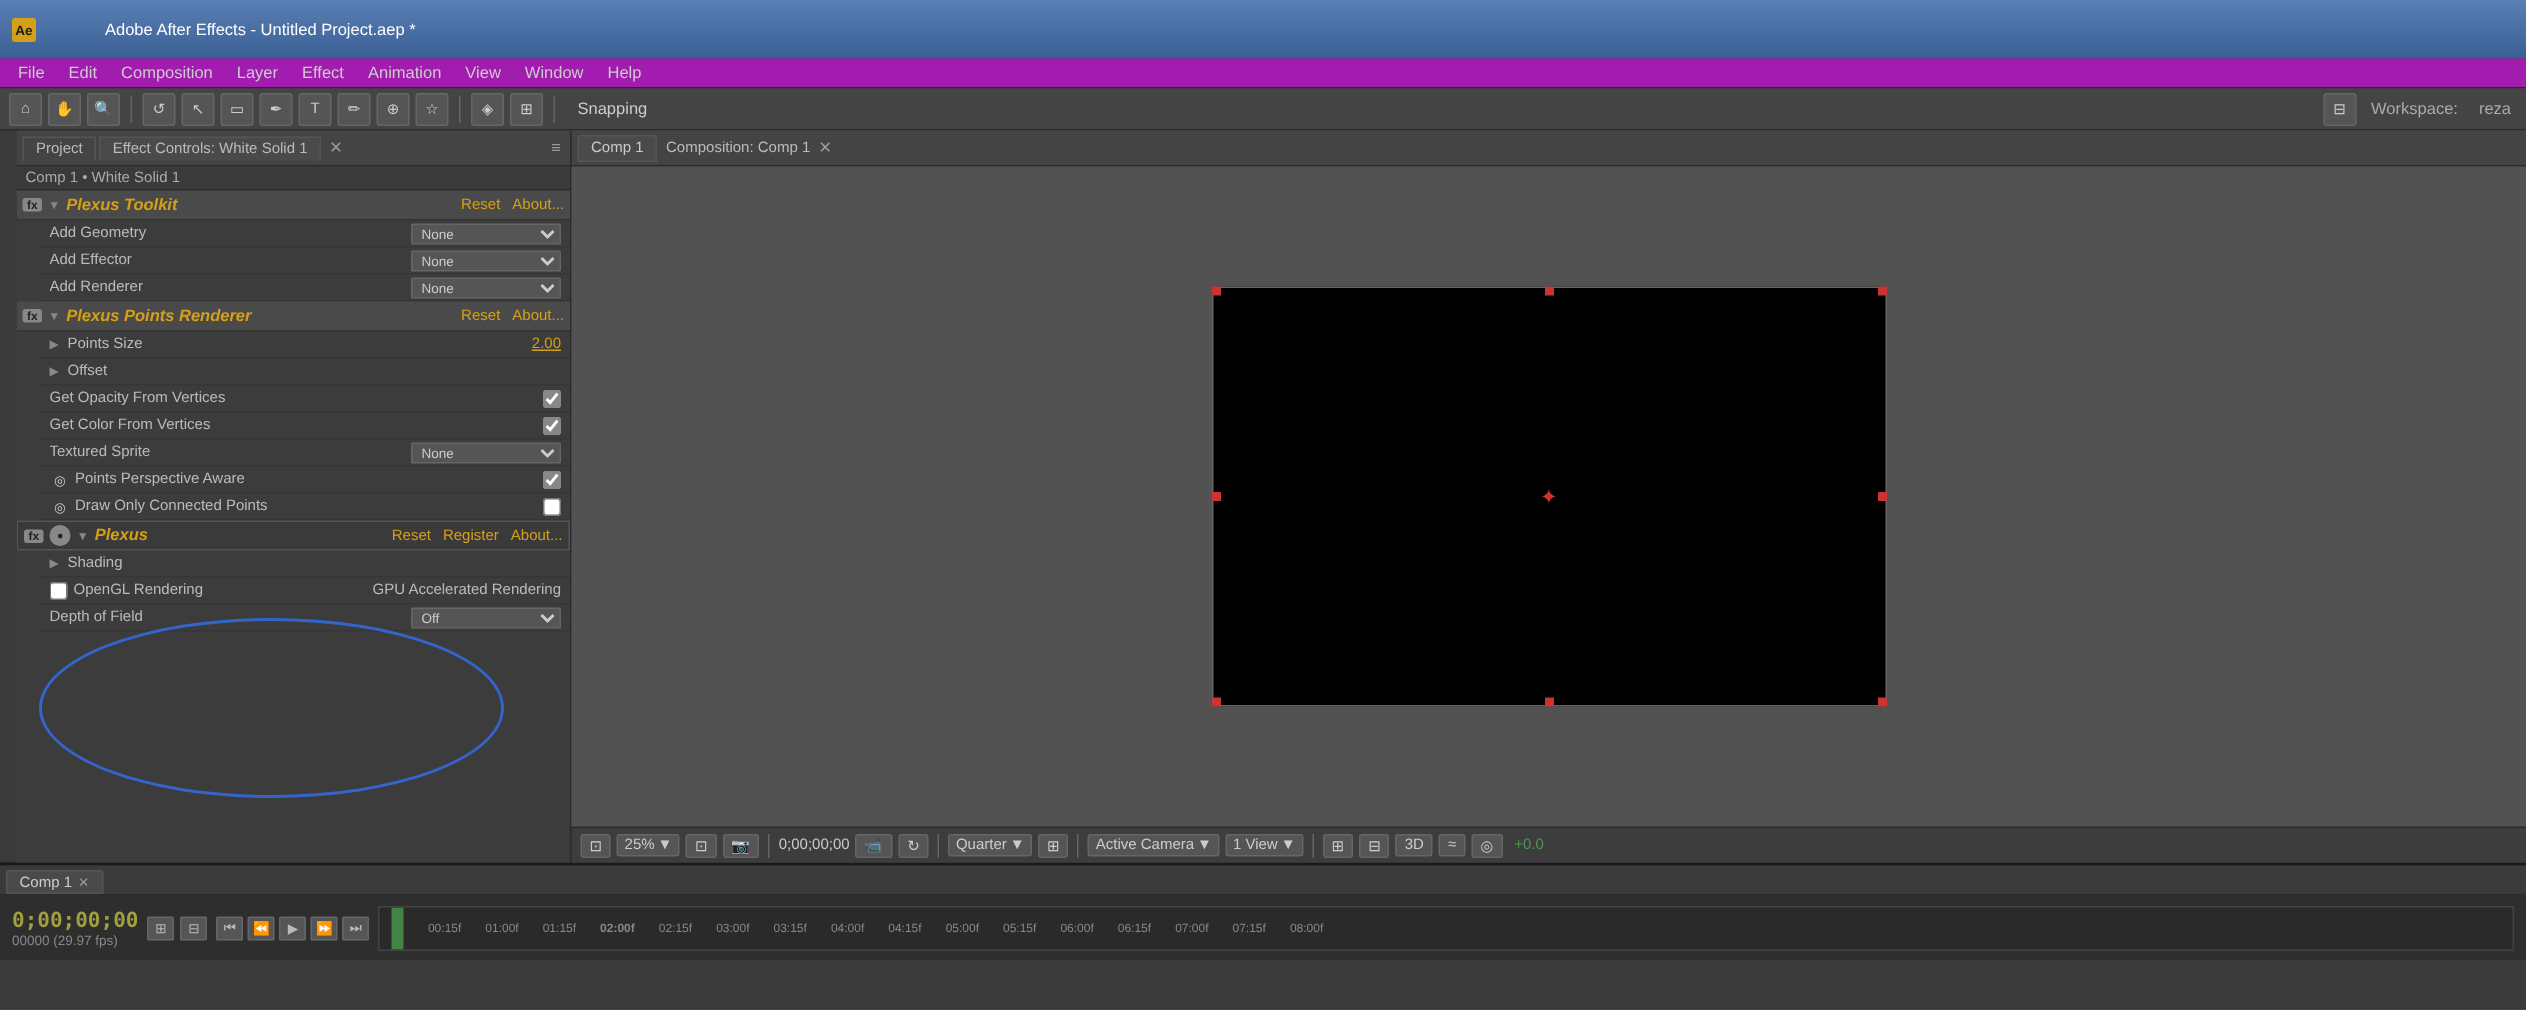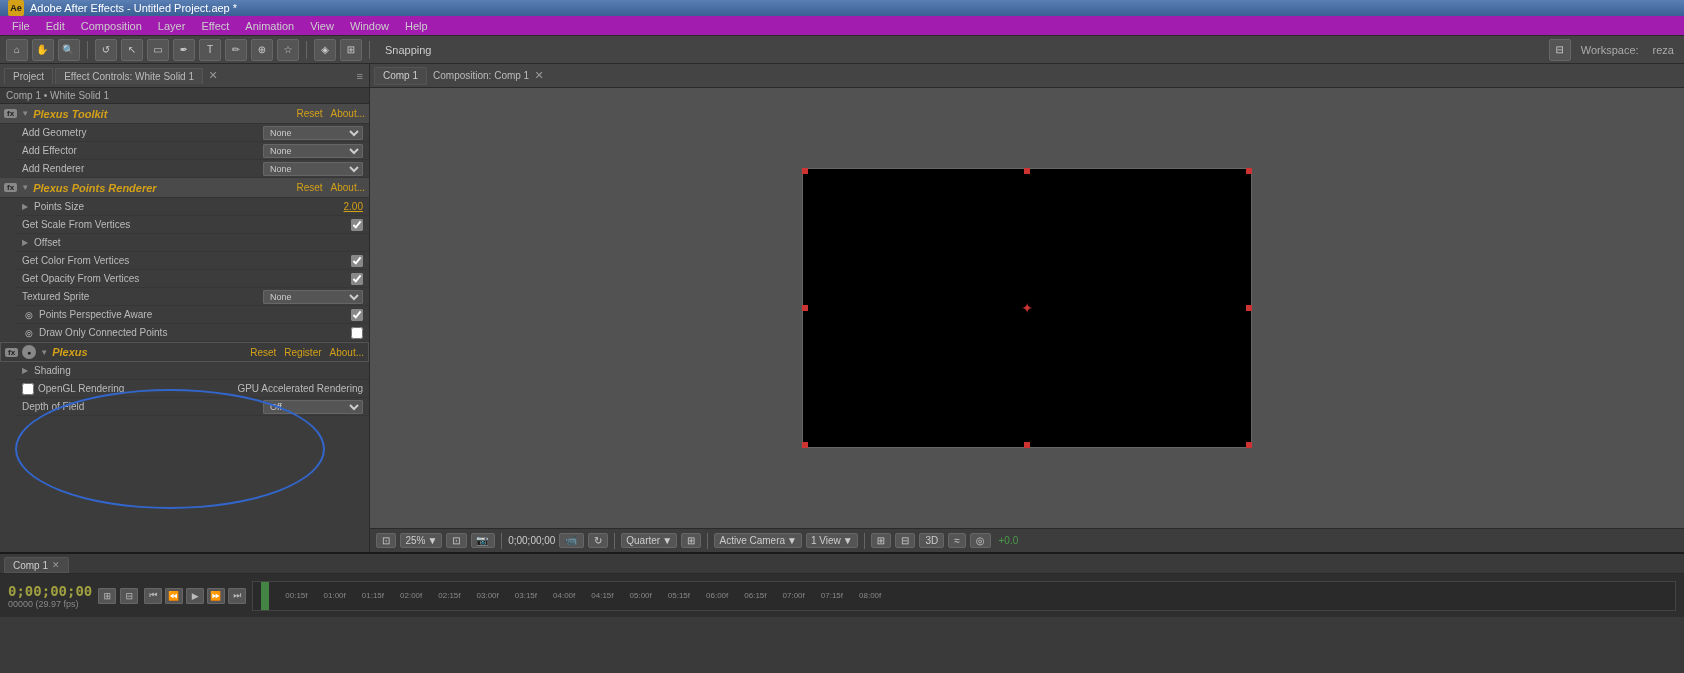--- a/index.html
+++ b/index.html
@@ -8,27 +8,28 @@
       height: 673px;
       background: #3a3a3a;
       font-family: Arial, sans-serif;
       font-size: 11px;
       color: #cccccc;
       overflow: hidden;
     }
 
     
     #title-bar {
-      height: 16px;
+      height: 39px;
       background: linear-gradient(to bottom, #5a7fb5, #3a5f95);
       display: flex;
       align-items: center;
       padding: 0 8px;
       color: white;
       font-size: 11px;
+      gap: 40px;
     }
     #title-bar .app-icon {
       width: 16px;
       height: 16px;
       margin-right: 6px;
       background: #d4a017;
       border-radius: 2px;
       display: flex;
       align-items: center;
       justify-content: center;
@@ -99,20 +100,21 @@
     }
 
     
     #left-panel {
       width: 370px;
       background: #3c3c3c;
       border-right: 1px solid #2a2a2a;
       overflow: hidden;
       display: flex;
       flex-direction: column;
+      margin-left: 11px;
     }
 
     
     .panel-header {
       height: 24px;
       background: #444;
       display: flex;
       align-items: center;
       padding: 0 4px;
       border-bottom: 1px solid #2a2a2a;
@@ -558,33 +560,29 @@
           <span class="section-link">About...</span>
         </div>
       </div>
 
       <div class="prop-row prop-indent">
         <span class="prop-triangle">▶</span>
         <span class="prop-name">Points Size</span>
         <span class="prop-link">2.00</span>
       </div>
       <div class="prop-row prop-indent">
-        <span class="prop-name">Get Scale From Vertices</span>
-        <input type="checkbox" class="prop-checkbox" checked="" style="">
-      </div>
-      <div class="prop-row prop-indent">
         <span class="prop-triangle">▶</span>
         <span class="prop-name">Offset</span>
       </div>
       <div class="prop-row prop-indent">
+        <span class="prop-name">Get Opacity From Vertices</span>
+        <input type="checkbox" class="prop-checkbox" checked="" style="">
+      </div>
+      <div class="prop-row prop-indent">
         <span class="prop-name">Get Color From Vertices</span>
-        <input type="checkbox" class="prop-checkbox" checked="" style="">
-      </div>
-      <div class="prop-row prop-indent">
-        <span class="prop-name">Get Opacity From Vertices</span>
         <input type="checkbox" class="prop-checkbox" checked="" style="">
       </div>
       <div class="prop-row prop-indent">
         <span class="prop-name">Textured Sprite</span>
         <select class="prop-dropdown">
           <option>None</option>
         </select>
       </div>
       <div class="prop-row prop-indent">
         <span class="prop-icon">◎</span>
@@ -719,21 +717,21 @@
       <div class="tl-btn">⏭</div>
     </div>
 
     <div class="timeline-ruler" style="flex:1;">
       <div style="display:flex; height:100%; align-items:center; padding:0 4px; gap:2px;">
         <div class="playhead"></div>
         <div style="display:flex; gap:0; font-size:8px; color:#888; margin-left:20px;">
           <span style="padding:0 8px;">00:15f</span>
           <span style="padding:0 8px;">01:00f</span>
           <span style="padding:0 8px;">01:15f</span>
-          <span style="padding:0 8px;">02:00f</span>
+          <span style="padding:0 8px;font-weight:bold;">02:00f</span>
           <span style="padding:0 8px;text-align:center;">02:15f</span>
           <span style="padding:0 8px;">03:00f</span>
           <span style="padding:0 8px;">03:15f</span>
           <span style="padding:0 8px;">04:00f</span>
           <span style="padding:0 8px;">04:15f</span>
           <span style="padding:0 8px;">05:00f</span>
           <span style="padding:0 8px;">05:15f</span>
           <span style="padding:0 8px;">06:00f</span>
           <span style="padding:0 8px;">06:15f</span>
           <span style="padding:0 8px;">07:00f</span>

